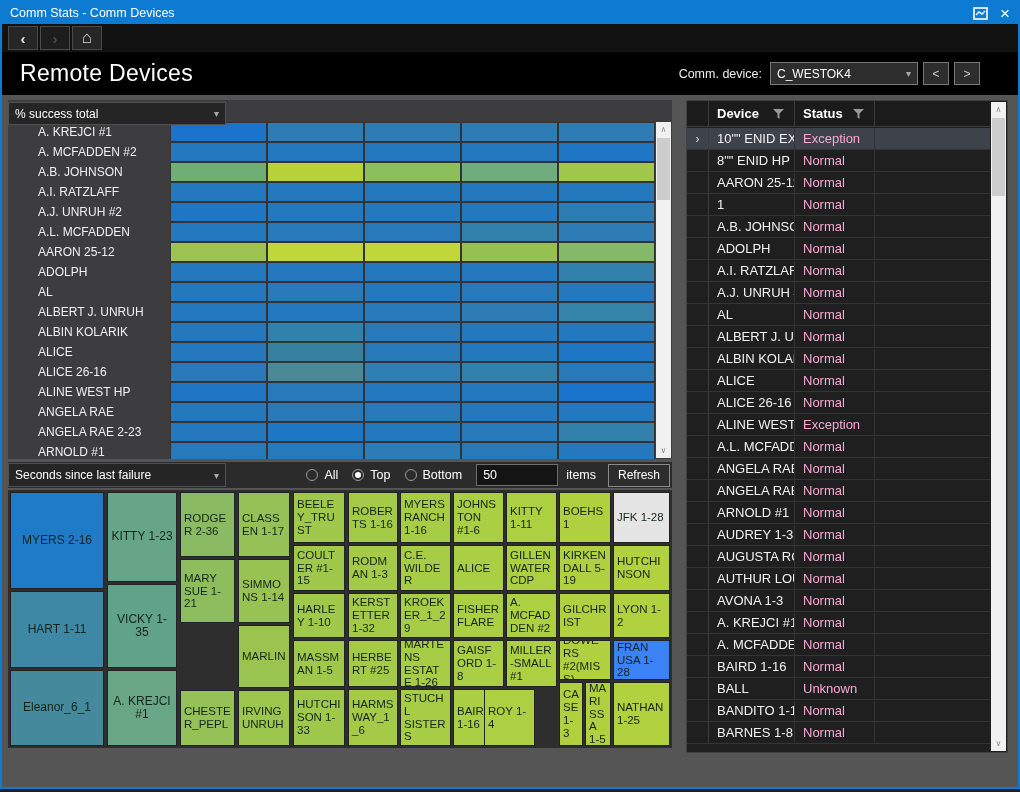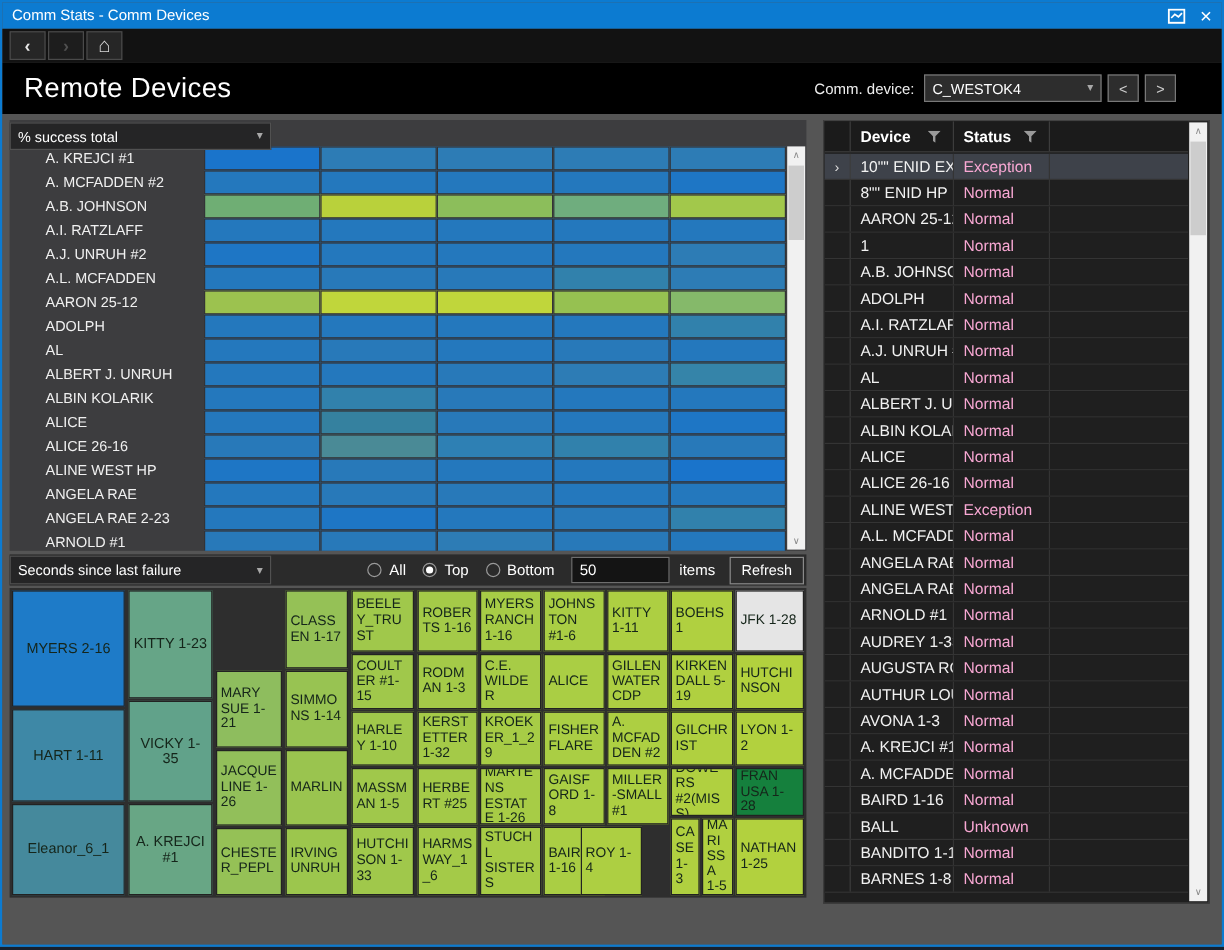--- a/index.html
+++ b/index.html
@@ -361,22 +361,22 @@
       </div>
     </div>
 
     <div class="treemap" id="treemap">
         <div class="tm-cell center" style="left: 2px; top: 2px; width: 94px; height: 97px; background: rgb(30, 123, 200);">MYERS  2-16</div>
         <div class="tm-cell center" style="left: 2px; top: 101px; width: 94px; height: 77px; background: rgb(62, 136, 166);">HART  1-11</div>
         <div class="tm-cell center" style="left: 2px; top: 180px; width: 94px; height: 76px; background: rgb(69, 137, 156);">Eleanor_6_1</div>
         <div class="tm-cell center" style="left: 99px; top: 2px; width: 70px; height: 90px; background: rgb(102, 165, 135);">KITTY 1-23</div>
         <div class="tm-cell center" style="left: 99px; top: 94px; width: 70px; height: 84px; background: rgb(97, 162, 138);">VICKY 1-35</div>
         <div class="tm-cell center" style="left: 99px; top: 180px; width: 70px; height: 76px; background: rgb(104, 166, 133);">A. KREJCI #1</div>
+        <div class="tm-cell" style="left: 172px; top: 2px; width: 55px; height: 65px; background: rgb(138, 187, 98);">RODGER 2-36</div>
         <div class="tm-cell" style="left: 172px; top: 69px; width: 55px; height: 64px; background: rgb(142, 189, 94);">MARY SUE 1-21</div>
-        <div class="tm-cell" style="left: 172px; top: 135px; width: 55px; height: 63px; background: rgb(146, 191, 90);">JACQUELINE 1-26</div>
         <div class="tm-cell" style="left: 172px; top: 200px; width: 55px; height: 56px; background: rgb(149, 193, 86);">CHESTER_PEPL</div>
         <div class="tm-cell" style="left: 230px; top: 2px; width: 52px; height: 65px; background: rgb(149, 193, 86);">CLASSEN 1-17</div>
         <div class="tm-cell" style="left: 230px; top: 69px; width: 52px; height: 64px; background: rgb(152, 195, 82);">SIMMONS 1-14</div>
         <div class="tm-cell" style="left: 230px; top: 135px; width: 52px; height: 63px; background: rgb(154, 196, 79);">MARLIN</div>
         <div class="tm-cell" style="left: 230px; top: 200px; width: 52px; height: 56px; background: rgb(156, 198, 77);">IRVING UNRUH</div>
         <div class="tm-cell" style="left: 285px; top: 2px; width: 52px; height: 51px; background: rgb(160, 200, 75);">BEELEY_TRUST</div>
         <div class="tm-cell" style="left: 285px; top: 55px; width: 52px; height: 46px; background: rgb(160, 200, 75);">COULTER #1-15</div>
         <div class="tm-cell" style="left: 285px; top: 103px; width: 52px; height: 45px; background: rgb(160, 200, 75);">HARLEY 1-10</div>
         <div class="tm-cell" style="left: 285px; top: 150px; width: 52px; height: 47px; background: rgb(160, 200, 75);">MASSMAN 1-5</div>
         <div class="tm-cell" style="left: 285px; top: 199px; width: 52px; height: 57px; background: rgb(160, 200, 75);">HUTCHISON  1-33</div>
@@ -402,21 +402,21 @@
         <div class="tm-cell" style="left: 476px; top: 199px; width: 51px; height: 57px; background: rgb(173, 207, 66);">ROY 1-4</div>
         <div class="tm-cell" style="left: 551px; top: 2px; width: 52px; height: 51px; background: rgb(176, 208, 64);">BOEHS 1</div>
         <div class="tm-cell" style="left: 551px; top: 55px; width: 52px; height: 46px; background: rgb(176, 208, 64);">KIRKENDALL 5-19</div>
         <div class="tm-cell" style="left: 551px; top: 103px; width: 52px; height: 45px; background: rgb(176, 208, 64);">GILCHRIST</div>
         <div class="tm-cell" style="left: 551px; top: 150px; width: 52px; height: 40px; background: rgb(176, 208, 64);">DOWERS #2(MISS)</div>
         <div class="tm-cell" style="left: 551px; top: 192px; width: 24px; height: 64px; background: rgb(176, 208, 64);">CASE 1-3</div>
         <div class="tm-cell" style="left: 577px; top: 192px; width: 26px; height: 64px; background: rgb(176, 208, 64);">MARISSA 1-5</div>
         <div class="tm-cell" style="left: 605px; top: 2px; width: 57px; height: 51px; background: #e5e5e5;">JFK  1-28</div>
         <div class="tm-cell" style="left: 605px; top: 55px; width: 57px; height: 46px; background: rgb(178, 209, 62);">HUTCHINSON</div>
         <div class="tm-cell" style="left: 605px; top: 103px; width: 57px; height: 45px; background: rgb(178, 209, 62);">LYON 1-2</div>
-        <div class="tm-cell" style="left: 605px; top: 150px; width: 57px; height: 40px; background: #15803d;">FRAN USA 1-28</div>
+        <div class="tm-cell" style="left: 605px; top: 150px; width: 57px; height: 40px; background: #3b82f6;">FRAN USA 1-28</div>
         <div class="tm-cell" style="left: 605px; top: 192px; width: 57px; height: 64px; background: rgb(178, 209, 62);">NATHAN 1-25</div>
       </div>
 
     <div class="right-panel">
       <div class="tbl-head">
         <div class="th-rowhdr"></div>
         <div class="th device">
           <span>Device</span>
           <svg class="funnel" viewBox="0 0 11 10">
             <polygon points="0,0 11,0 6.5,4.5 6.5,10 4.5,8.6 4.5,4.5" fill="#9a9a9a"></polygon>

